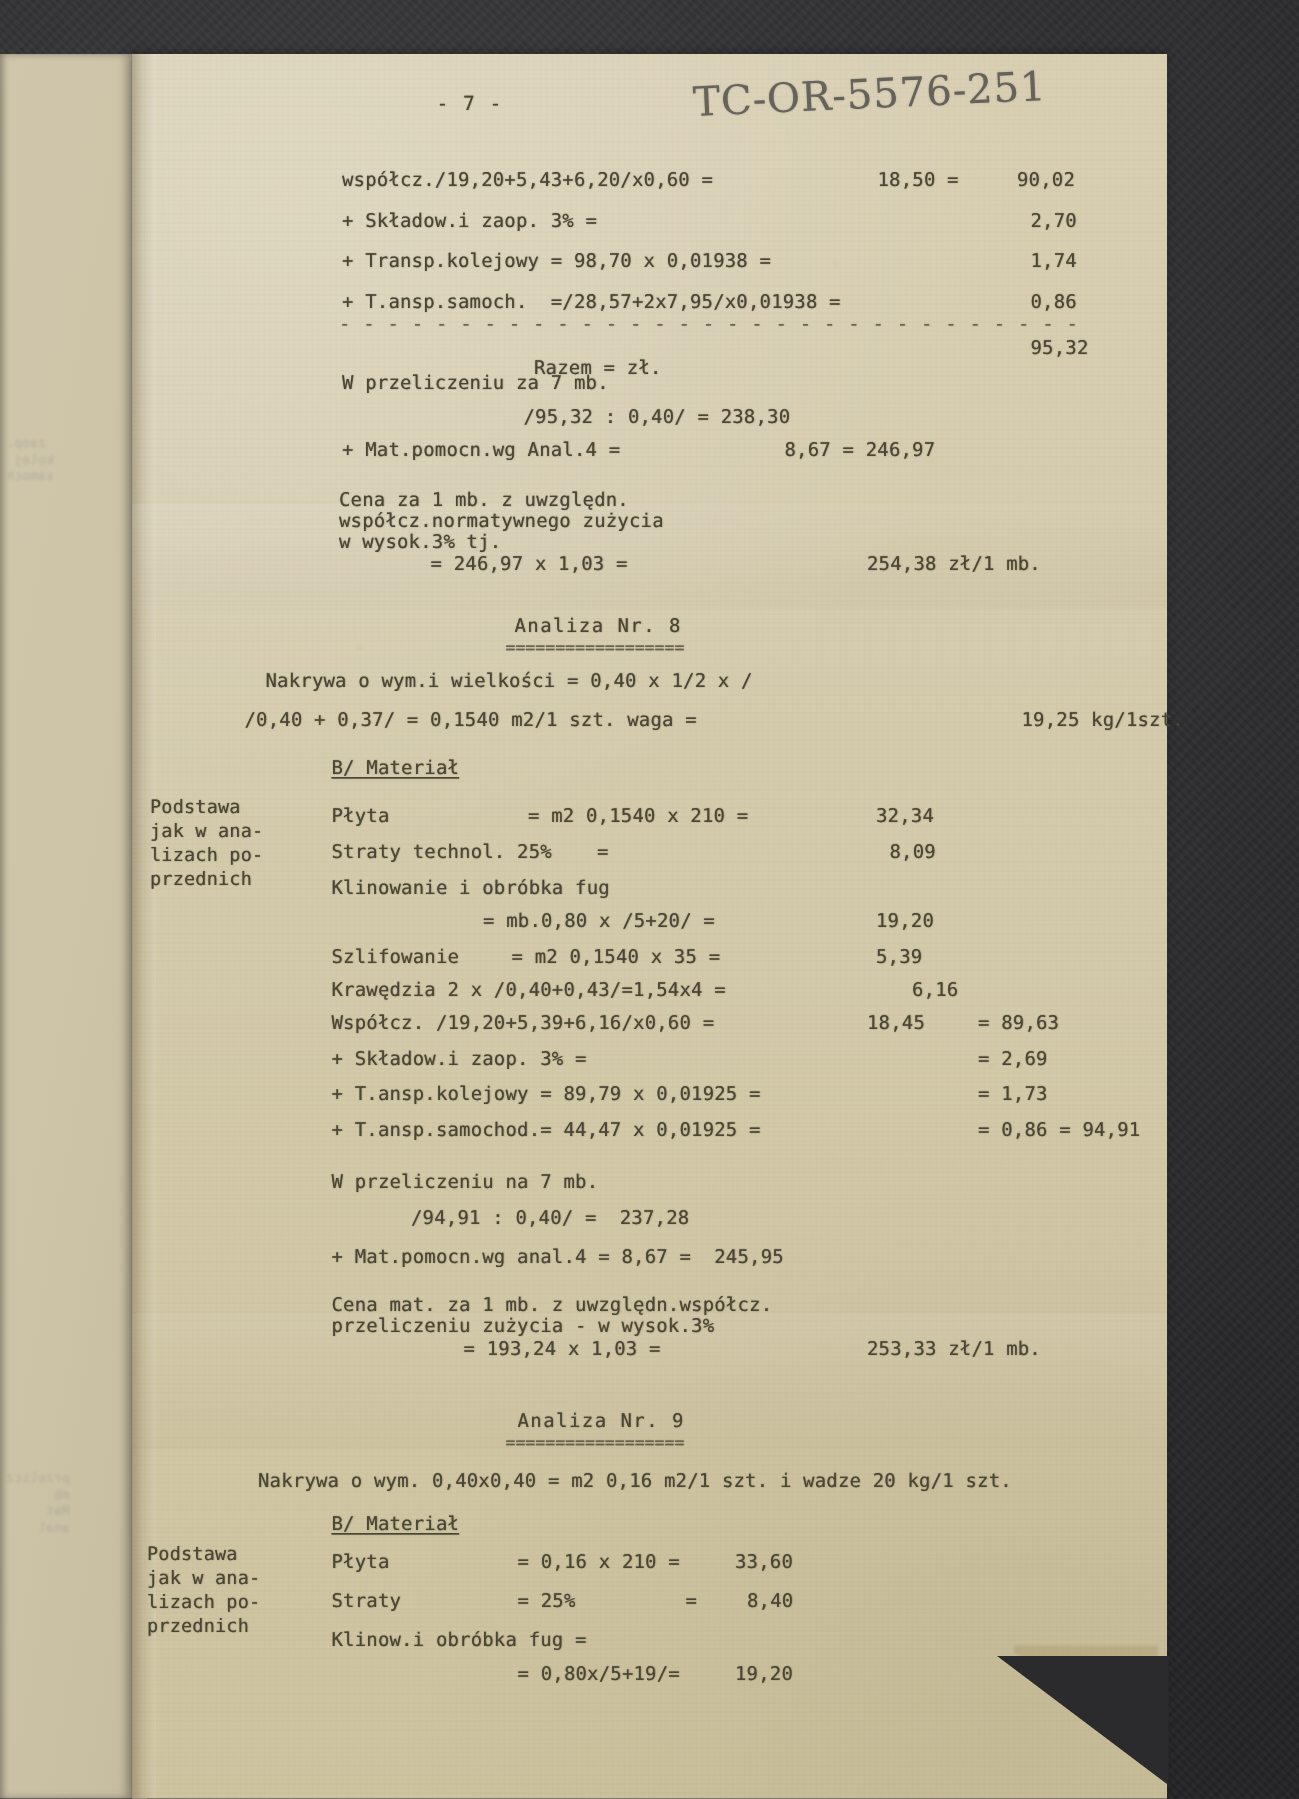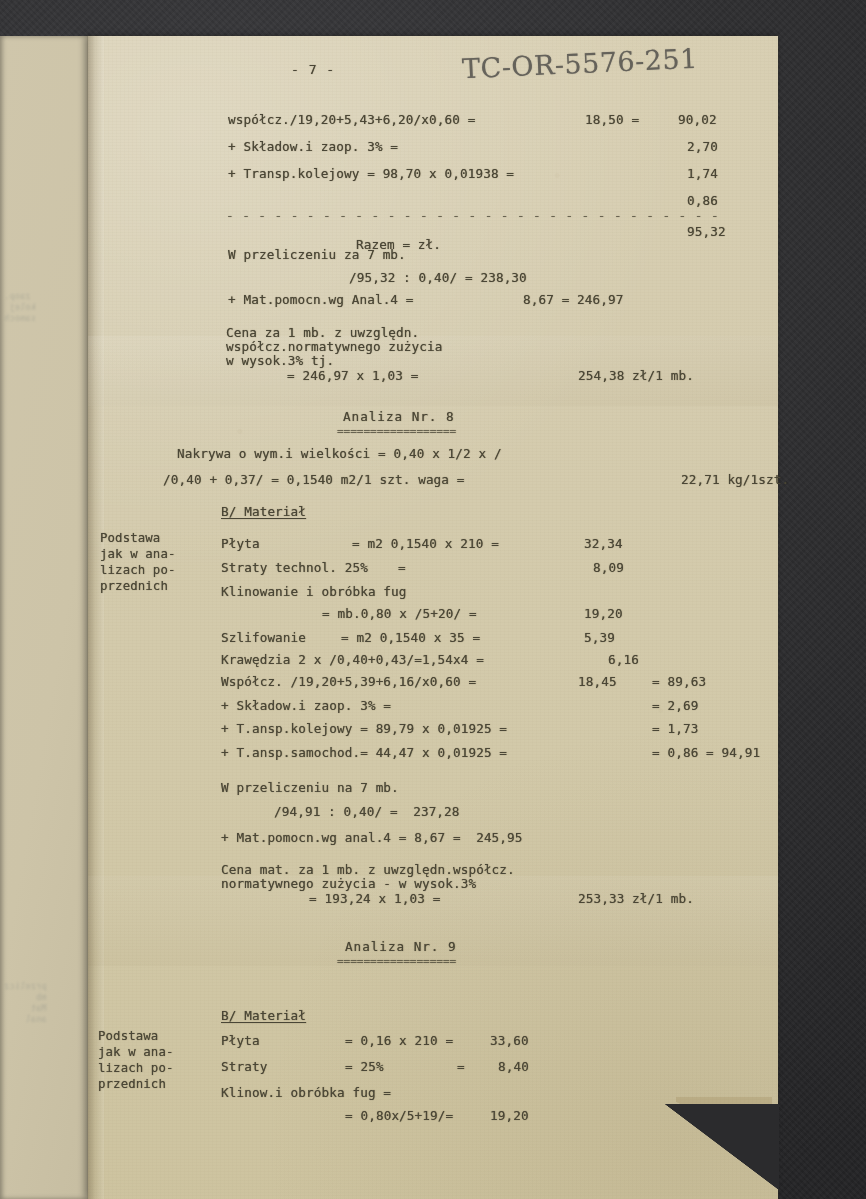--- a/index.html
+++ b/index.html
@@ -150,20 +150,21 @@
   <div class="ln" style="left:228px;top:114px">współcz./19,20+5,43+6,20/x0,60 =</div>
   <div class="ln" style="left:585px;top:114px">18,50 =</div>
   <div class="ln" style="left:678px;top:114px">90,02</div>
 
   <div class="ln" style="left:228px;top:141px">+ Składow.i zaop. 3% =</div>
   <div class="ln" style="left:687px;top:141px">2,70</div>
 
   <div class="ln" style="left:228px;top:168px">+ Transp.kolejowy = 98,70 x 0,01938 =</div>
   <div class="ln" style="left:687px;top:168px">1,74</div>
 
+  <div class="ln" style="left:228px;top:195px">+ T.ansp.samoch.  =/28,57+2x7,95/x0,01938 =</div>
   <div class="ln" style="left:687px;top:195px">0,86</div>
 
   <div class="dashrule faint" style="left:226px;top:210px">- - - - - - - - - - - - - - - - - - - - - - - - - - - - - - -</div>
 
   <div class="ln" style="left:356px;top:239px">Razem = zł.</div>
   <div class="ln" style="left:687px;top:226px">95,32</div>
 
   <div class="ln" style="left:228px;top:249px">W przeliczeniu za 7 mb.</div>
   <div class="ln" style="left:349px;top:272px">/95,32 : 0,40/ = 238,30</div>
 
@@ -175,21 +176,21 @@
   <div class="ln" style="left:226px;top:355px">w wysok.3% tj.</div>
   <div class="ln" style="left:287px;top:370px">= 246,97 x 1,03 =</div>
   <div class="ln" style="left:578px;top:370px">254,38 zł/1 mb.</div>
 
   
   <div class="ln" style="left:343px;top:411px;letter-spacing:1px">Analiza Nr. 8</div>
   <div class="eqrule faint" style="left:337px;top:426px">==================</div>
 
   <div class="ln" style="left:177px;top:448px">Nakrywa o wym.i wielkości = 0,40 x 1/2 x /</div>
   <div class="ln" style="left:163px;top:474px">/0,40 + 0,37/ = 0,1540 m2/1 szt. waga =</div>
-  <div class="ln" style="left:681px;top:474px">22,71 kg/1szt.</div>
+  <div class="ln" style="left:681px;top:474px">19,25 kg/1szt.</div>
 
   <div class="ln u" style="left:221px;top:506px">B/ Materiał</div>
 
   <div class="marginnote" style="left:100px;top:531px">Podstawa</div>
   <div class="marginnote" style="left:100px;top:547px">jak w ana-</div>
   <div class="marginnote" style="left:100px;top:563px">lizach po-</div>
   <div class="marginnote" style="left:100px;top:579px">przednich</div>
 
   
   <div class="ln" style="left:221px;top:538px">Płyta</div>
@@ -223,28 +224,29 @@
   <div class="ln" style="left:652px;top:723px">= 1,73</div>
 
   <div class="ln" style="left:221px;top:747px">+ T.ansp.samochod.= 44,47 x 0,01925 =</div>
   <div class="ln" style="left:652px;top:747px">= 0,86 = 94,91</div>
 
   <div class="ln" style="left:221px;top:782px">W przeliczeniu na 7 mb.</div>
   <div class="ln" style="left:274px;top:806px">/94,91 : 0,40/ =  237,28</div>
   <div class="ln" style="left:221px;top:832px">+ Mat.pomocn.wg anal.4 = 8,67 =  245,95</div>
 
   <div class="ln" style="left:221px;top:864px">Cena mat. za 1 mb. z uwzględn.współcz.</div>
-  <div class="ln" style="left:221px;top:878px">normatywnego zużycia - w wysok.3%</div>
+  <div class="ln" style="left:221px;top:878px">przeliczeniu zużycia - w wysok.3%</div>
   <div class="ln" style="left:309px;top:893px">= 193,24 x 1,03 =</div>
   <div class="ln" style="left:578px;top:893px">253,33 zł/1 mb.</div>
 
   
   <div class="ln" style="left:345px;top:941px;letter-spacing:1px">Analiza Nr. 9</div>
   <div class="eqrule faint" style="left:337px;top:956px">==================</div>
 
+  <div class="ln" style="left:172px;top:981px">Nakrywa o wym. 0,40x0,40 = m2 0,16 m2/1 szt. i wadze 20 kg/1 szt.</div>
 
   <div class="ln u" style="left:221px;top:1010px">B/ Materiał</div>
 
   <div class="marginnote" style="left:98px;top:1029px">Podstawa</div>
   <div class="marginnote" style="left:98px;top:1045px">jak w ana-</div>
   <div class="marginnote" style="left:98px;top:1061px">lizach po-</div>
   <div class="marginnote" style="left:98px;top:1077px">przednich</div>
 
   <div class="ln" style="left:221px;top:1035px">Płyta</div>
   <div class="ln" style="left:345px;top:1035px">= 0,16 x 210 =</div>

